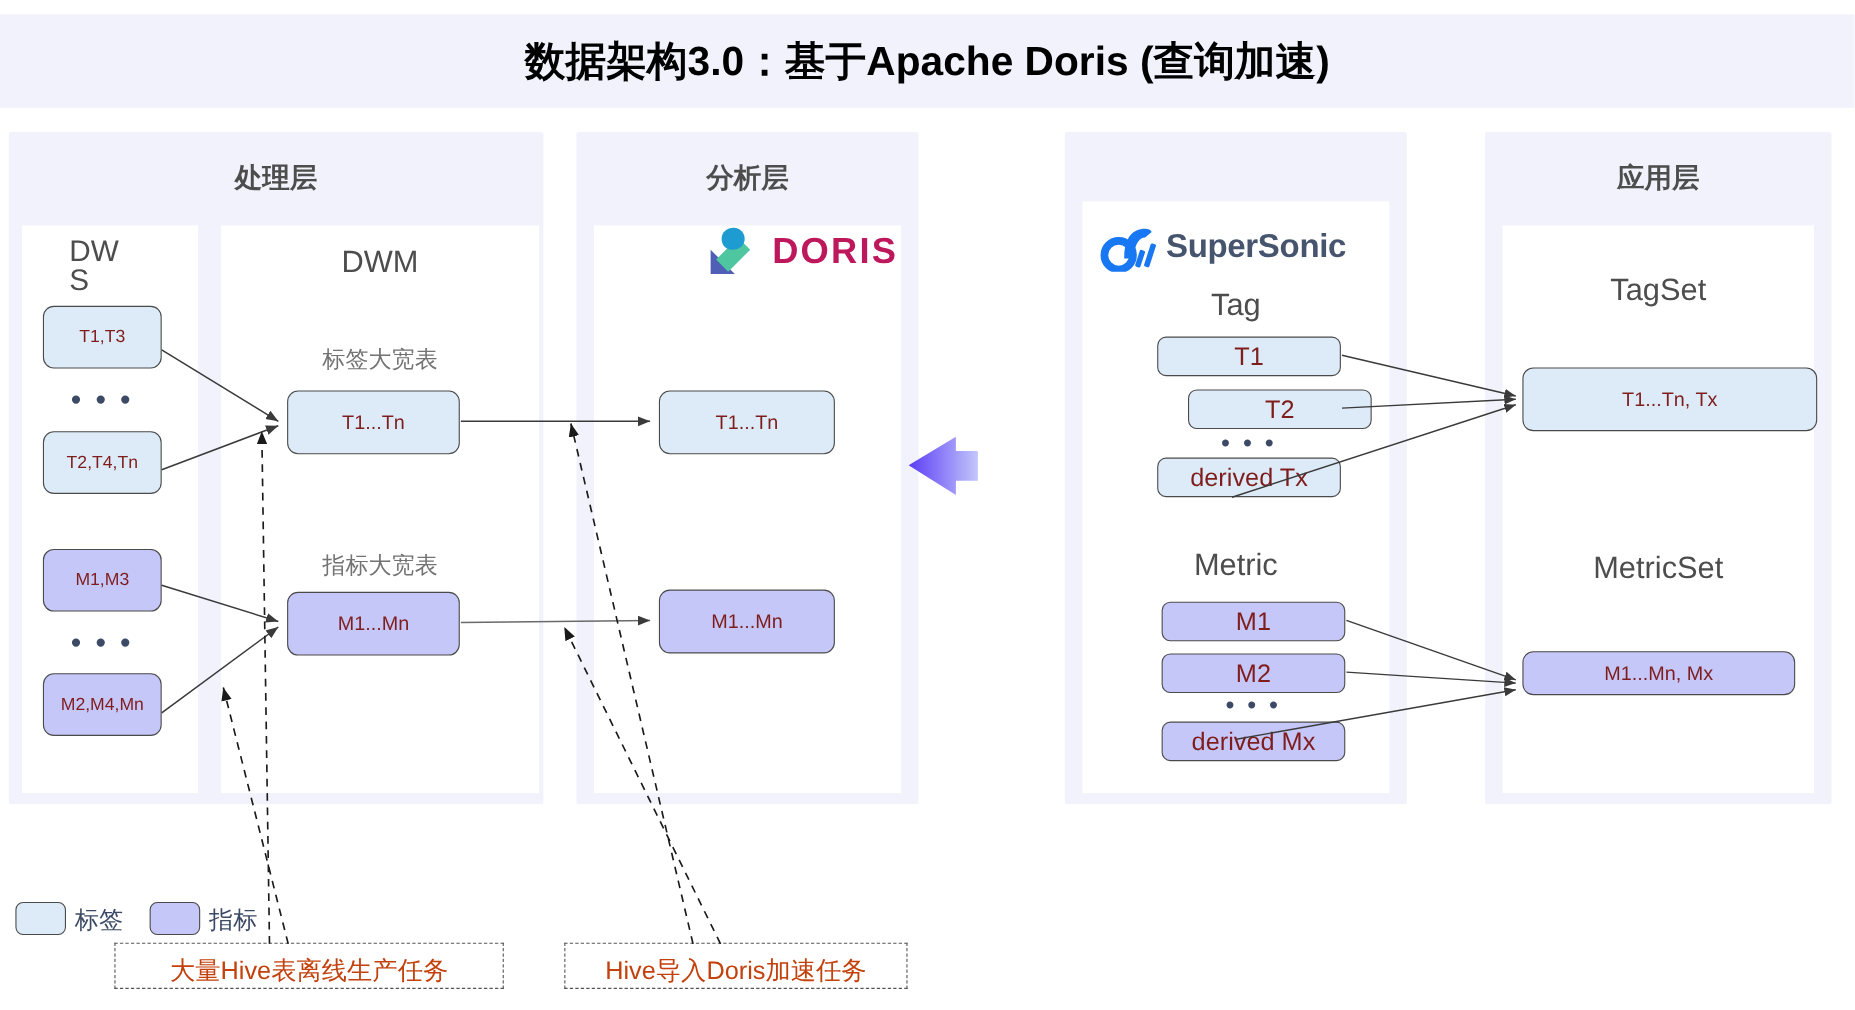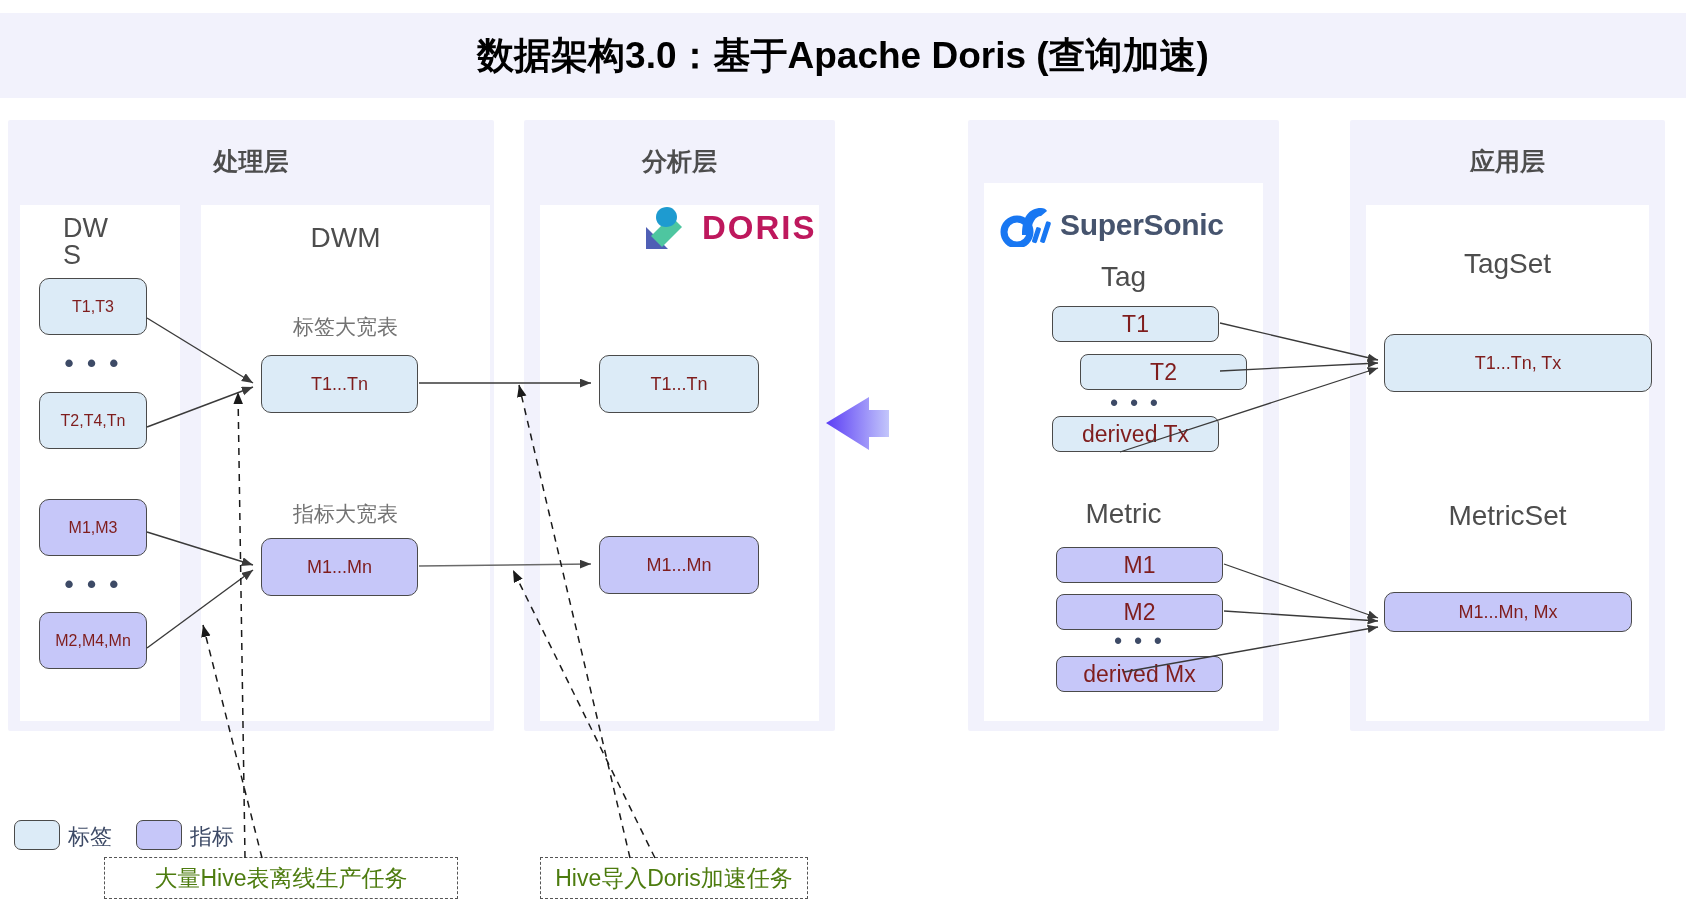--- a/index.html
+++ b/index.html
@@ -82,22 +82,22 @@
     position:absolute;width:46px;height:30px;border:1.4px solid #4a4a4a;border-radius:7px;
     box-sizing:border-box;
   }
   .legend-text{
     position:absolute;font-size:22px;color:#3d4a66;white-space:nowrap;
   }
 
   
   .callout{
     position:absolute;border:1.5px dashed #555555;background:#ffffff;
-    display:flex;align-items:center;justify-content:center;
-    font-size:23px;color:#4d7c0f;box-sizing:border-box;white-space:nowrap;
+    display:flex;align-items:flex-end;justify-content:center;
+    font-size:23px;color:#c2410c;box-sizing:border-box;white-space:nowrap;
   }
 </style>
 </head>
 <body>
 
 <div id="root">
 
   <div class="title-band"></div>
   <div class="title-text">数据架构3.0：基于Apache Doris (查询加速)</div>
 
@@ -217,21 +217,21 @@
   </div>
 
   <div class="legend-swatch" style="left:14px;top:820px;background:#dcebf7;"></div>
   <div class="legend-text" style="left:68px;top:822px;">标签</div>
   <div class="legend-swatch" style="left:136px;top:820px;background:#c6c7f9;"></div>
   <div class="legend-text" style="left:190px;top:822px;">指标</div>
 
   <div class="callout" style="left:104px;top:857px;width:354px;height:42px;">
     <span>大量Hive表离线生产任务</span>
   </div>
-  <div class="callout" style="left:540px;top:857px;width:268px;height:42px;">
+  <div class="callout" style="left:513px;top:857px;width:312px;height:42px;">
     <span>Hive导入Doris加速任务</span>
   </div>
 
   <svg id="wires" viewBox="0 0 1686 918">
     <defs>
       <marker id="ah" markerWidth="9" markerHeight="9" refX="8" refY="3.2" orient="auto">
         <path d="M0,0 L8,3.2 L0,6.4 z" fill="#3a3a3a"></path>
       </marker>
       <marker id="ahd" markerWidth="9" markerHeight="9" refX="8" refY="3.2" orient="auto">
         <path d="M0,0 L8,3.2 L0,6.4 z" fill="#1a1a1a"></path>

